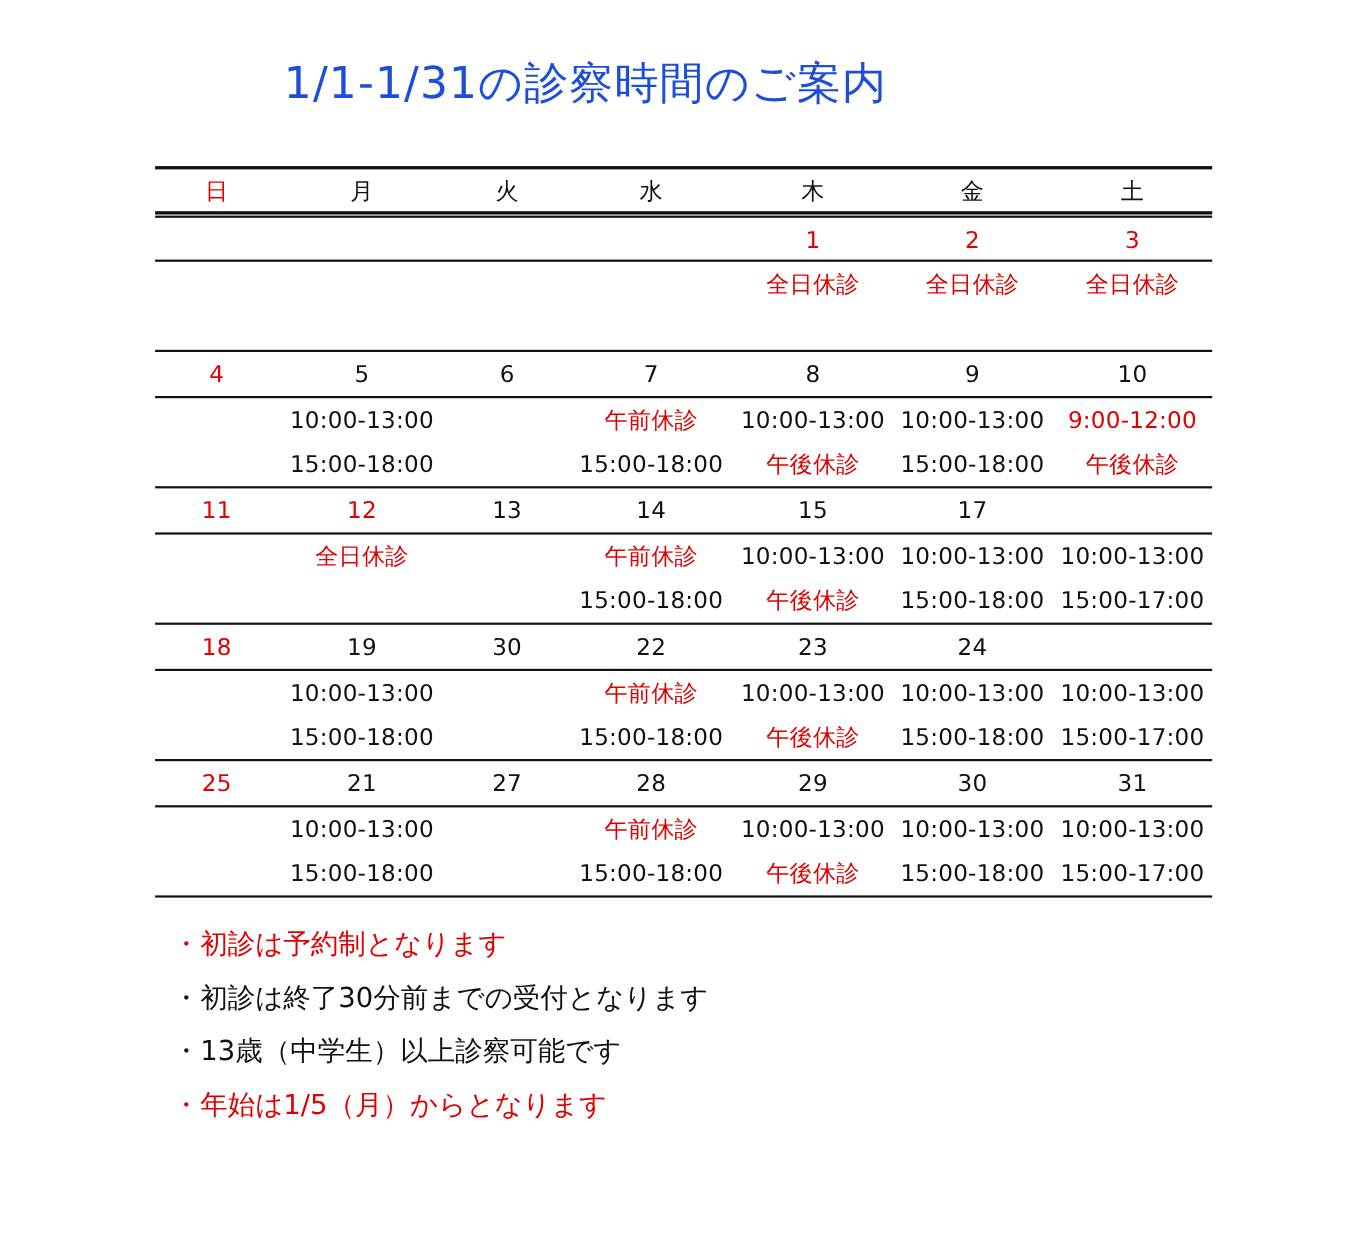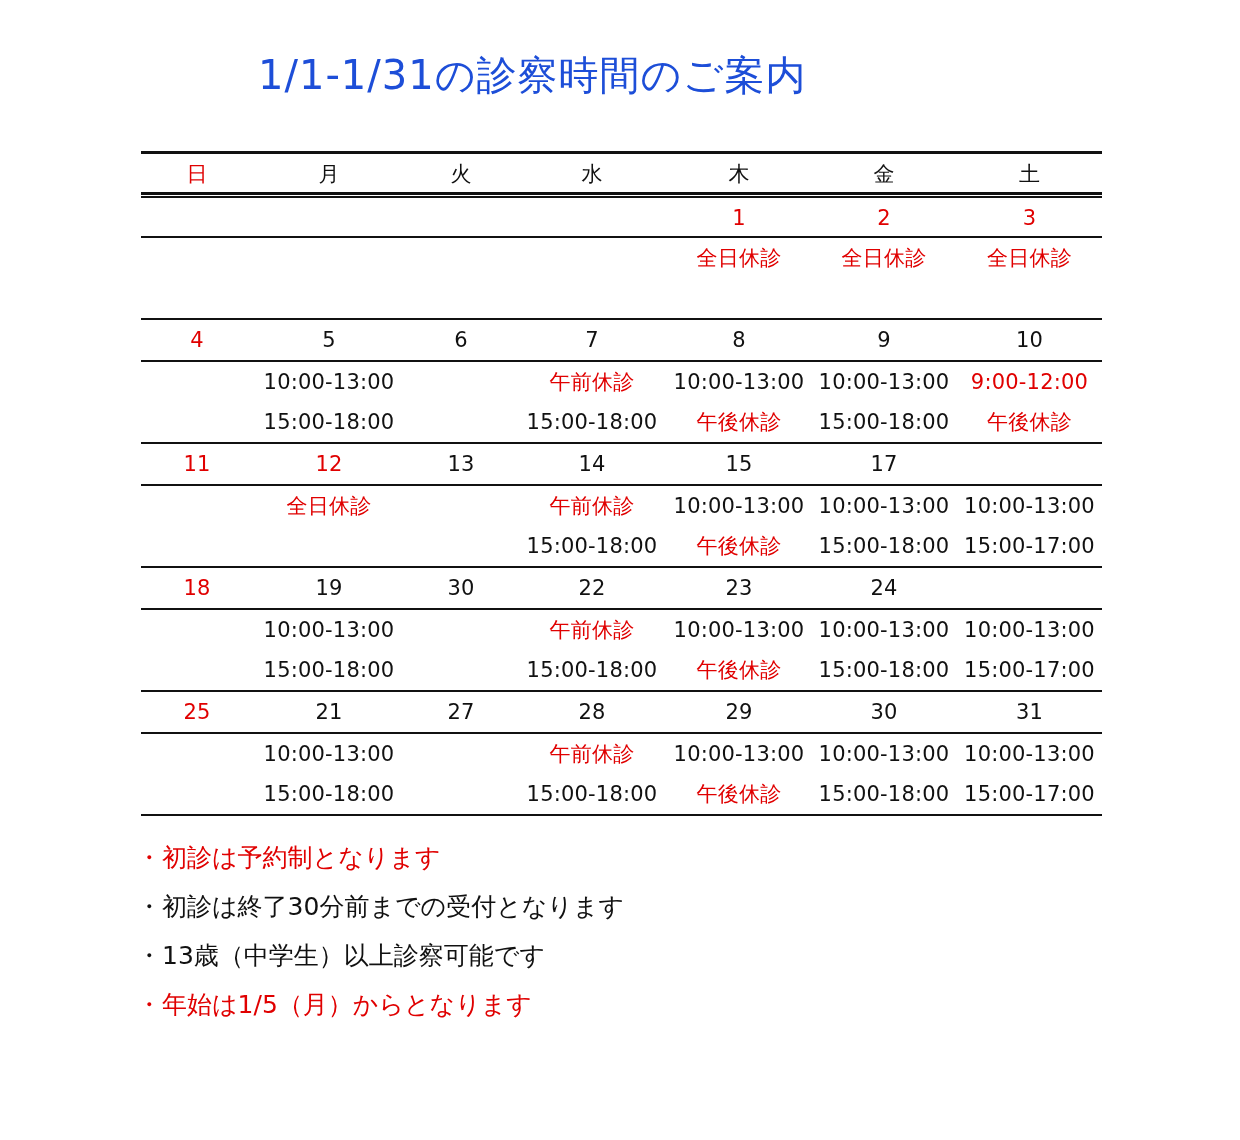--- a/index.html
+++ b/index.html
@@ -26,21 +26,21 @@
     text-align: center; font-size: 21px; white-space: nowrap;
     line-height: 40px; letter-spacing: 0.2px;
   }
   .hdr { border-top: 3px solid #111; height: 38px; }
   .dbl { height: 6px; border-top: 3px solid #111; border-bottom: 2px solid #111; box-sizing: border-box; }
   .sep { border-top: 2px solid #111; }
   .red { color: #e00000; }
   .bold { font-weight: normal; }
   .bottom { border-bottom: 2px solid #111; }
   .notes {
-    position: absolute; left: 136px; top: 838px;
+    position: absolute; left: 156px; top: 838px;
   }
   .note {
     height: 49px; line-height: 40px; font-size: 25px; white-space: nowrap;
   }
   .note .dot { display: inline-block; width: 26px; text-align: center; }
 </style>
 </head>
 <body>
 
 <div class="title">1/1-1/31の診察時間のご案内</div>

